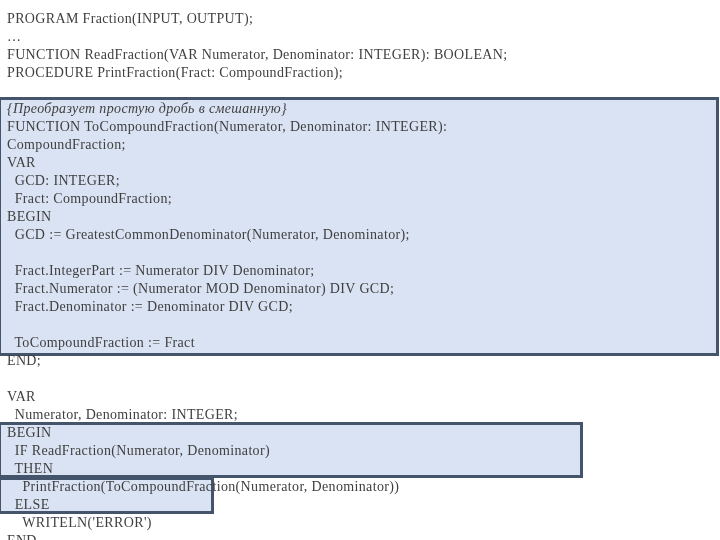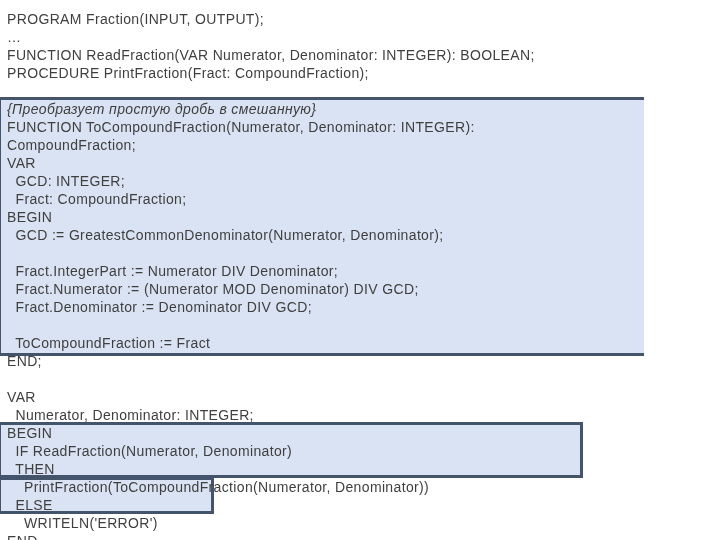--- a/index.html
+++ b/index.html
@@ -2,25 +2,25 @@
 <html><head>
 <meta charset="utf-8">
 <style>
   html, body {
     margin: 0;
     padding: 0;
     background: #ffffff;
   }
   #slide {
     position: relative;
-    width: 644px;
+    width: 720px;
     height: 540px;
     background: var(--bg, #ffffff);
     overflow: hidden;
-    font-family: Liberation Sans, sans-serif;
+    font-family: Liberation Serif, serif;
   }
   .highlight-box {
     position: absolute;
     background: var(--hl-fill, #dae3f3);
     border: 3px solid var(--hl-border, #44546a);
     box-sizing: border-box;
     z-index: 1;
   }
   #hl-box-1 { left: -2px; top: 97px;  width: 721px; height: 259px; }
   #hl-box-2 { left: -2px; top: 422px; width: 585px; height: 56px;  }

